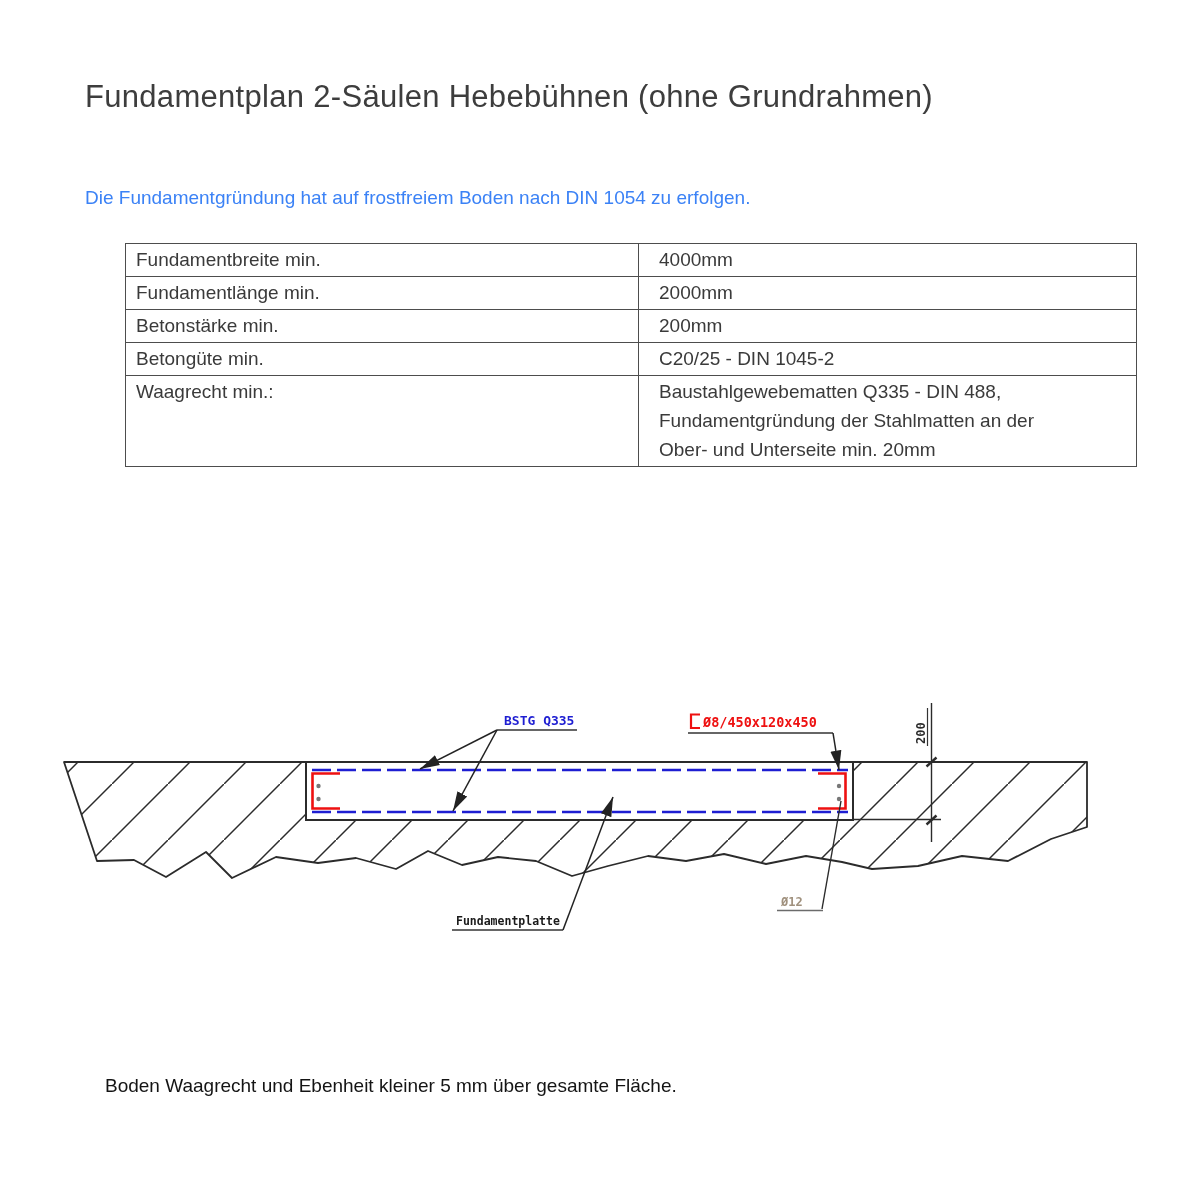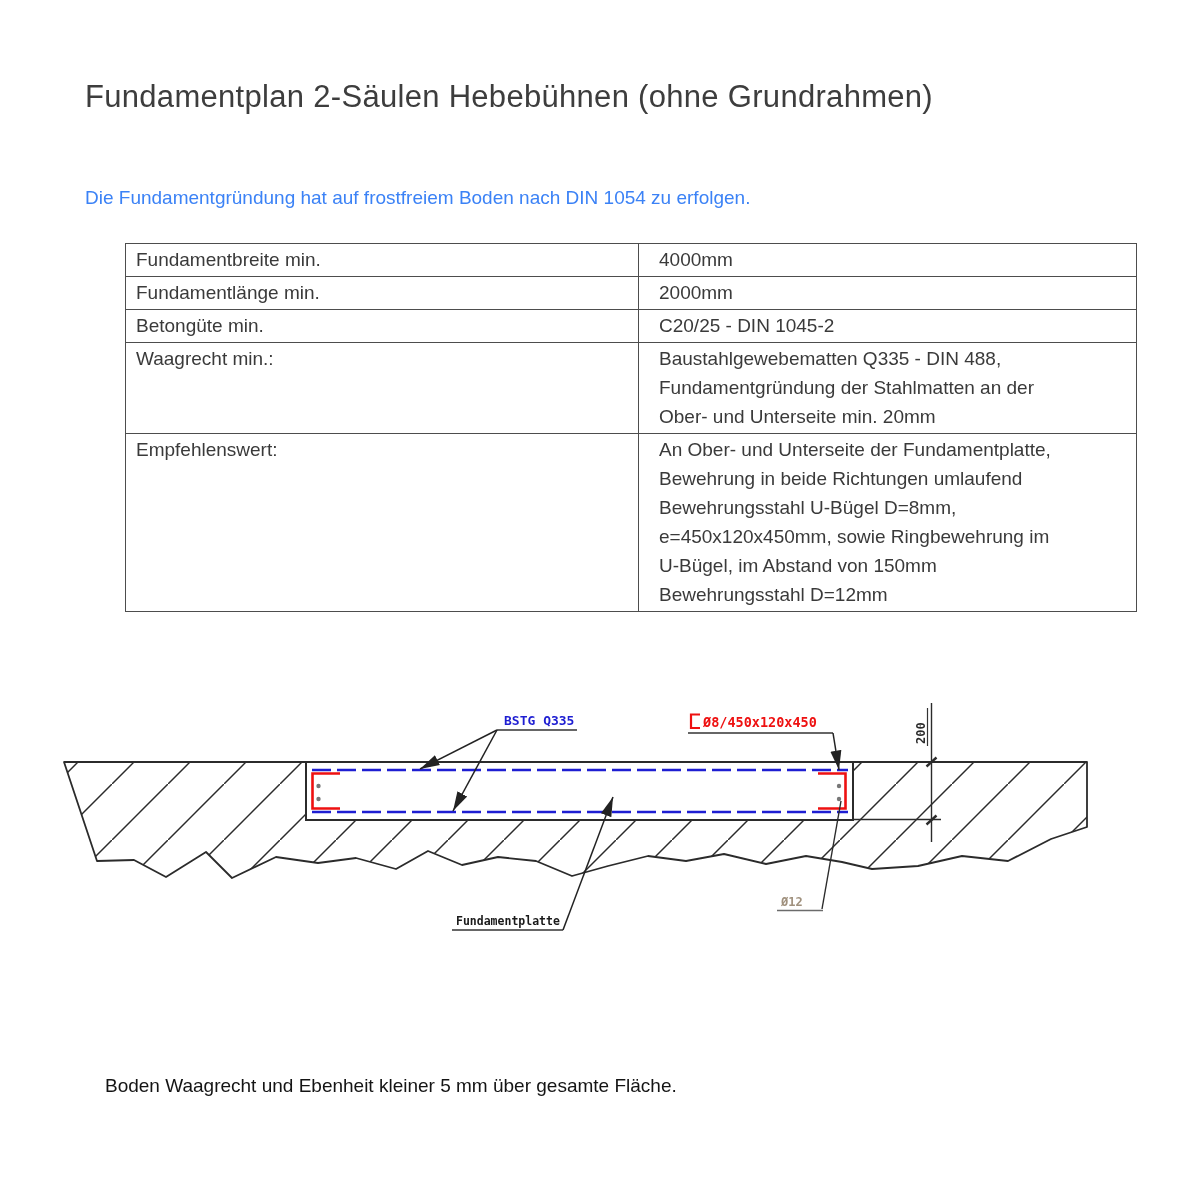--- a/index.html
+++ b/index.html
@@ -43,37 +43,32 @@
     <tbody>
         <tr>
           <td class="c1">Fundamentbreite min.</td>
           <td class="c2">4000mm</td>
         </tr>
         <tr>
           <td class="c1">Fundamentlänge min.</td>
           <td class="c2">2000mm</td>
         </tr>
         <tr>
+          <td class="c1">Betonstärke min.</td>
+          <td class="c2">200mm</td>
+        </tr>
+        <tr>
           <td class="c1">Betongüte min.</td>
           <td class="c2">C20/25 - DIN 1045-2</td>
         </tr>
         <tr>
           <td class="c1">Waagrecht min.:</td>
           <td class="c2">Baustahlgewebematten Q335 - DIN 488,
 Fundamentgründung der Stahlmatten an der
 Ober- und Unterseite min. 20mm</td>
-        </tr>
-        <tr>
-          <td class="c1">Empfehlenswert:</td>
-          <td class="c2">An Ober- und Unterseite der Fundamentplatte,
-Bewehrung in beide Richtungen umlaufend
-Bewehrungsstahl U-Bügel D=8mm,
-e=450x120x450mm, sowie Ringbewehrung im
-U-Bügel, im Abstand von 150mm
-Bewehrungsstahl D=12mm</td>
         </tr>
       </tbody>
   </table>
 
   <svg class="drawing" width="1200" height="270" viewBox="0 690 1200 270">
     <defs>
       <pattern id="hatch" patternUnits="userSpaceOnUse" width="56" height="56">
         <path d="M-8,64 L64,-8" stroke="#2b2b2b" stroke-width="1.5"></path>
         <path d="M48,120 L120,48" stroke="#2b2b2b" stroke-width="1.5"></path>
       </pattern>

